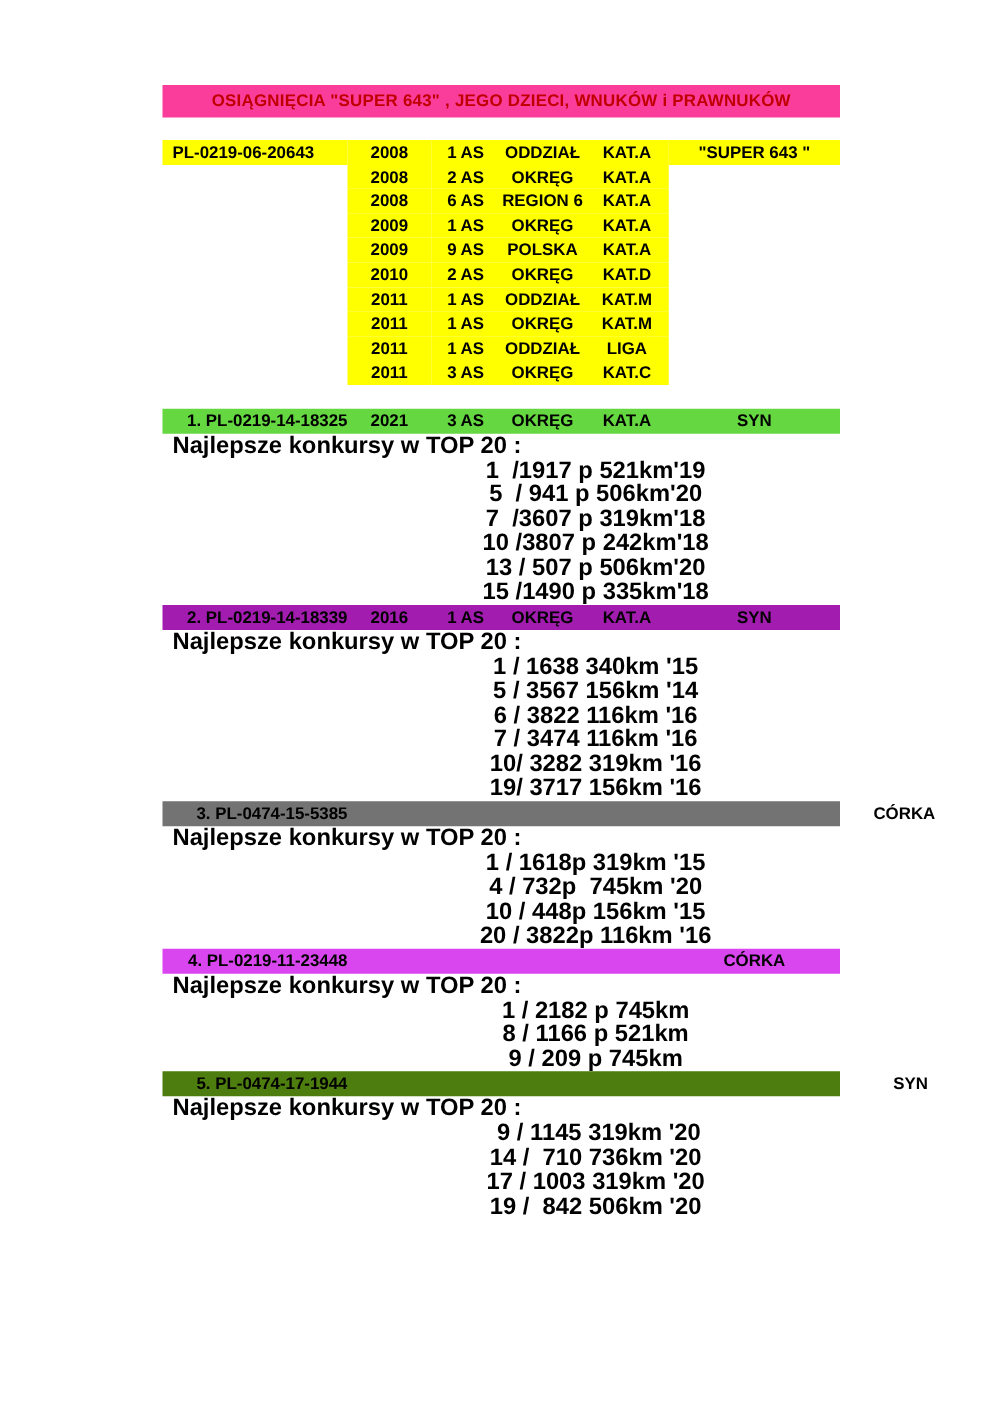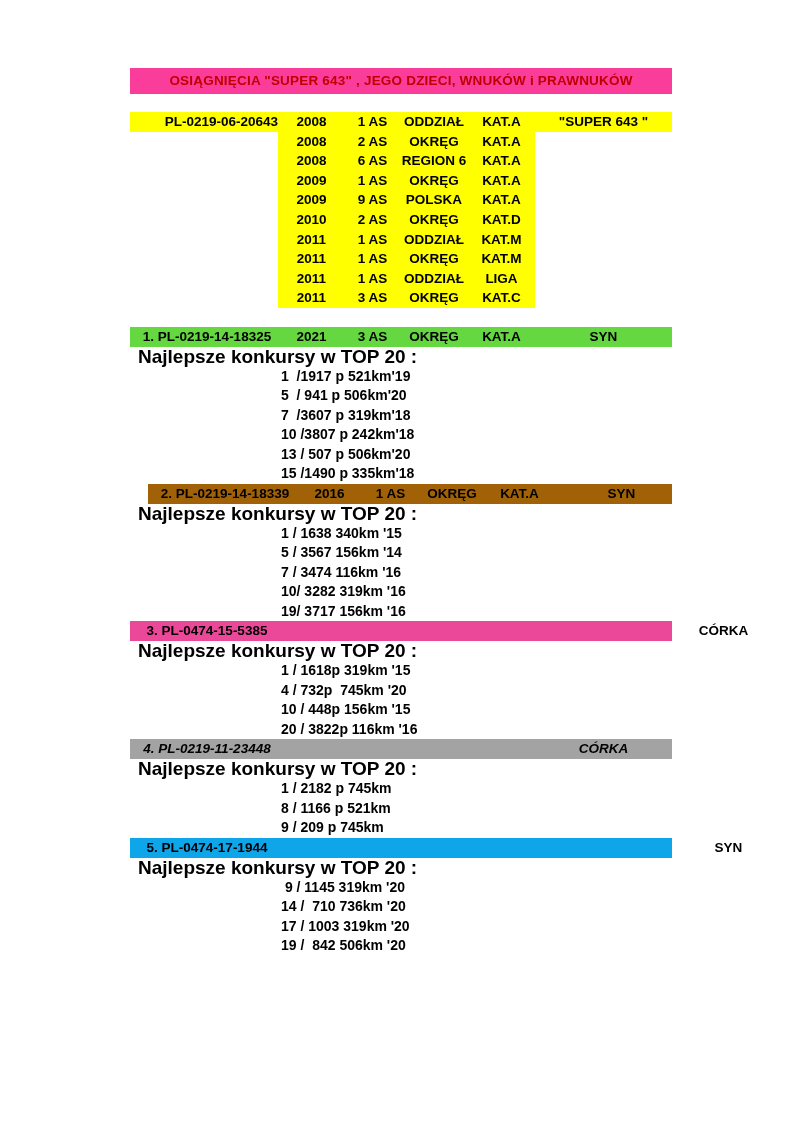--- a/index.html
+++ b/index.html
@@ -12,30 +12,30 @@
     height:26px;line-height:26px;text-align:center;
     font-size:13.5px;letter-spacing:.2px;
   }
   .spacer18{height:18px;}
   .spacer19{height:19px;}
   .grid-row{
     display:grid;grid-template-columns:148px 67px 55px 68px 67px 137px;
     height:19.6px;line-height:19.6px;font-size:13.5px;
   }
   .grid-row .cell{text-align:center;overflow:hidden;white-space:nowrap;}
-  .grid-row .cell.c1{text-align:right;padding-left:8px;box-sizing:border-box;}
+  .grid-row .cell.c1{text-align:left;padding-left:8px;box-sizing:border-box;}
   .yl{background:#ffff00;}
   .section-header{
     display:grid;grid-template-columns:148px 67px 55px 68px 67px 137px;
     height:20px;line-height:20px;font-size:13.5px;
   }
   .section-header .cell{text-align:center;overflow:hidden;white-space:nowrap;}
-  .section-header .cell.c1{text-align:center;padding-left:6px;box-sizing:border-box;}
+  .section-header .cell.c1{text-align:right;padding-left:6px;box-sizing:border-box;}
   .top20{height:20px;line-height:20px;font-size:19px;padding-left:8px;}
-  .result-line{height:19.5px;line-height:19.5px;font-size:14px;padding-left:151px;white-space:pre;}
+  .result-line{height:19.5px;line-height:19.5px;font-size:19px;padding-left:151px;white-space:pre;text-align:center;}
 </style>
 </head>
 <body>
 
 <div class="page">
   <div class="content">
 
     <div class="banner" style="background: rgb(250, 60, 155); color: rgb(192, 0, 0);">OSIĄGNIĘCIA "SUPER 643" , JEGO DZIECI, WNUKÓW i PRAWNUKÓW</div>
 
     <div class="spacer18"></div>
@@ -139,72 +139,73 @@
           <div>
             <div class="result-line">1  /1917 p 521km'19</div>
             <div class="result-line">5  / 941 p 506km'20</div>
             <div class="result-line">7  /3607 p 319km'18</div>
             <div class="result-line">10 /3807 p 242km'18</div>
             <div class="result-line">13 / 507 p 506km'20</div>
             <div class="result-line">15 /1490 p 335km'18</div>
           </div>
         </div>
         <div>
-          <div class="section-header" style="background: #a16207; margin-left: 18px;">
+          <div class="section-header" style="background: #a21caf;">
             <div class="cell c1">2. PL-0219-14-18339</div>
             <div class="cell c2">2016</div>
             <div class="cell c3">1 AS</div>
             <div class="cell c4">OKRĘG</div>
             <div class="cell c5">KAT.A</div>
             <div class="cell c6">SYN</div>
           </div>
           <div class="top20">Najlepsze konkursy w TOP 20 :</div>
           <div>
             <div class="result-line">1 / 1638 340km '15</div>
             <div class="result-line">5 / 3567 156km '14</div>
+            <div class="result-line">6 / 3822 116km '16</div>
             <div class="result-line">7 / 3474 116km '16</div>
             <div class="result-line">10/ 3282 319km '16</div>
             <div class="result-line">19/ 3717 156km '16</div>
           </div>
         </div>
         <div>
-          <div class="section-header" style="background: #ec4899; gap: 24px;">
+          <div class="section-header" style="background: #737373; gap: 24px;">
             <div class="cell c1">3. PL-0474-15-5385</div>
             <div class="cell c2"></div>
             <div class="cell c3"></div>
             <div class="cell c4"></div>
             <div class="cell c5"></div>
             <div class="cell c6">CÓRKA</div>
           </div>
           <div class="top20">Najlepsze konkursy w TOP 20 :</div>
           <div>
             <div class="result-line">1 / 1618p 319km '15</div>
             <div class="result-line">4 / 732p  745km '20</div>
             <div class="result-line">10 / 448p 156km '15</div>
             <div class="result-line">20 / 3822p 116km '16</div>
           </div>
         </div>
         <div>
-          <div class="section-header" style="background: #a3a3a3; font-style: italic;">
+          <div class="section-header" style="background: #d946ef;">
             <div class="cell c1">4. PL-0219-11-23448</div>
             <div class="cell c2"></div>
             <div class="cell c3"></div>
             <div class="cell c4"></div>
             <div class="cell c5"></div>
             <div class="cell c6">CÓRKA</div>
           </div>
           <div class="top20">Najlepsze konkursy w TOP 20 :</div>
           <div>
             <div class="result-line">1 / 2182 p 745km</div>
             <div class="result-line">8 / 1166 p 521km</div>
             <div class="result-line">9 / 209 p 745km</div>
           </div>
         </div>
         <div>
-          <div class="section-header" style="background: #0ea5e9; gap: 25px;">
+          <div class="section-header" style="background: #4d7c0f; gap: 25px;">
             <div class="cell c1">5. PL-0474-17-1944</div>
             <div class="cell c2"></div>
             <div class="cell c3"></div>
             <div class="cell c4"></div>
             <div class="cell c5"></div>
             <div class="cell c6">SYN</div>
           </div>
           <div class="top20">Najlepsze konkursy w TOP 20 :</div>
           <div>
             <div class="result-line"> 9 / 1145 319km '20</div>

